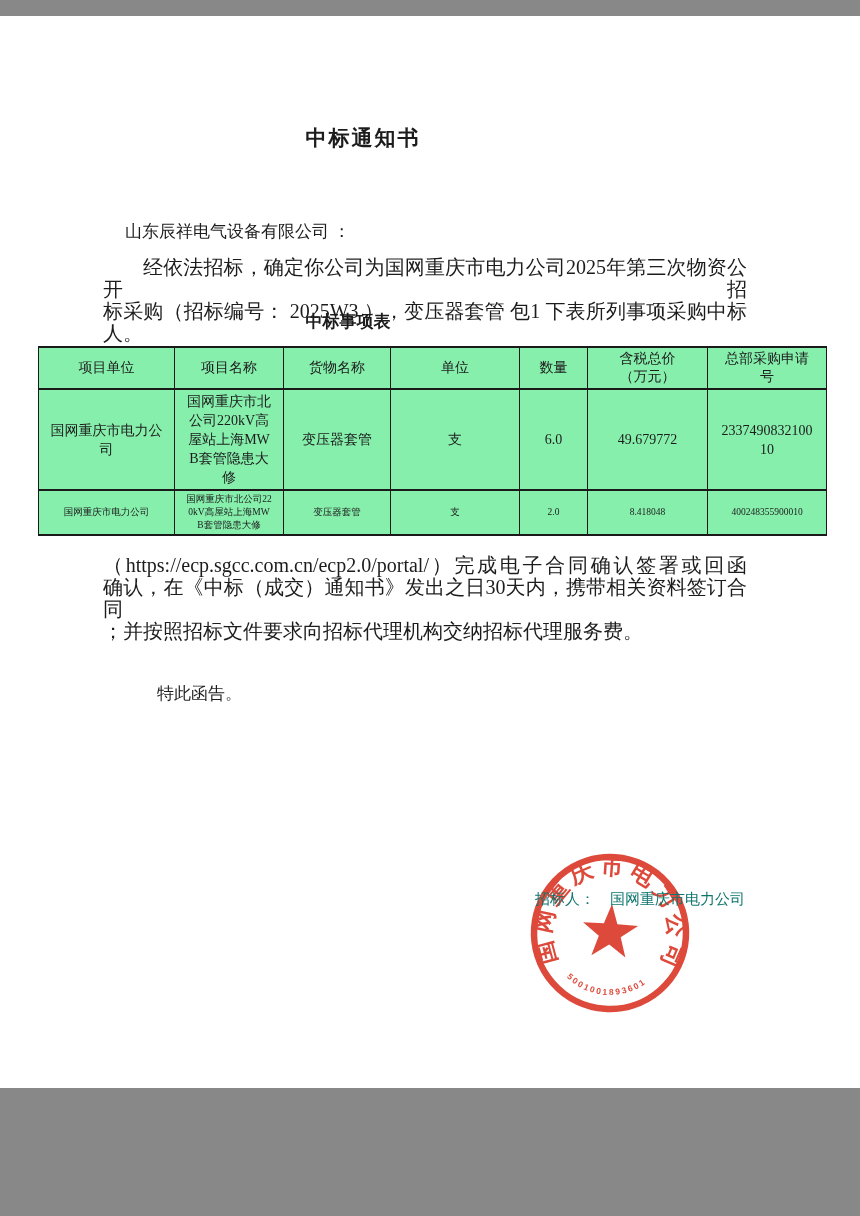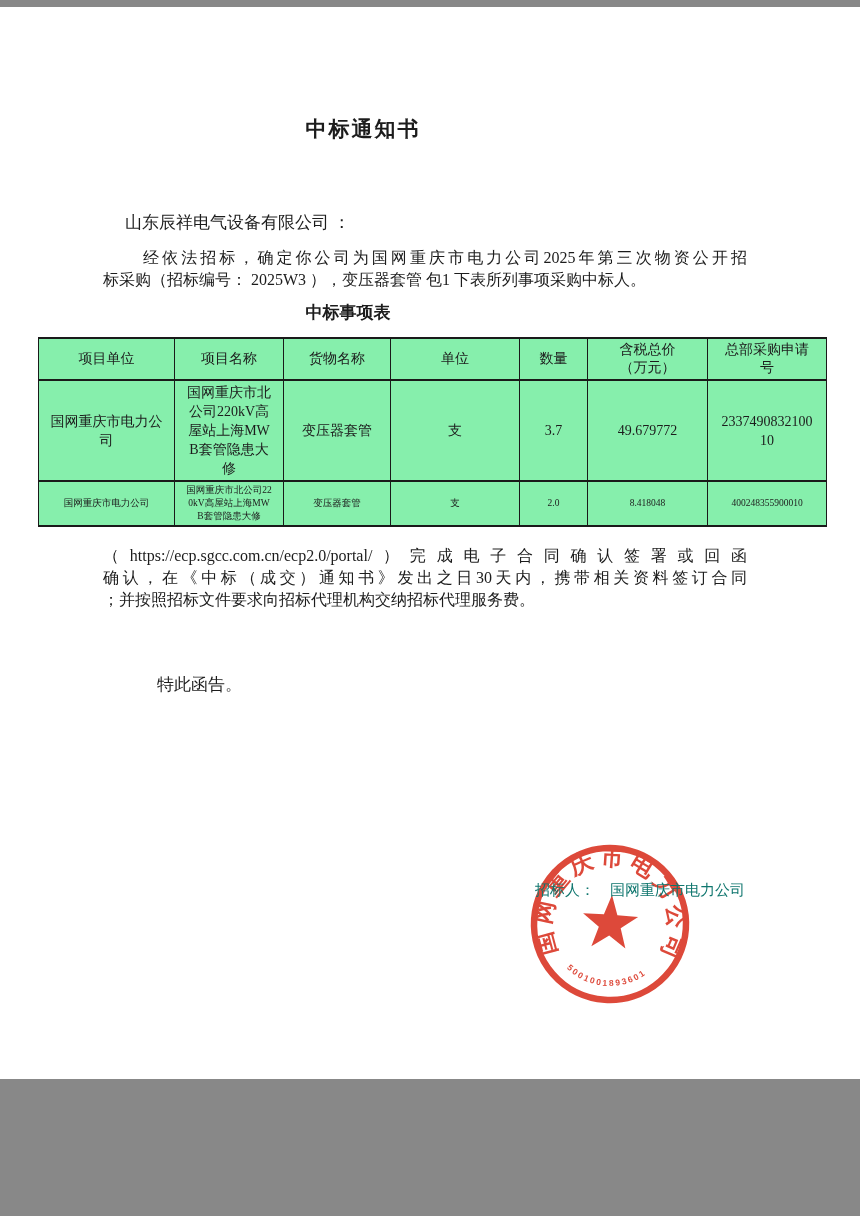--- a/index.html
+++ b/index.html
@@ -1,36 +1,36 @@
 <!DOCTYPE html>
 <html><head>
 <meta charset="utf-8">
 <style>
   * { margin:0; padding:0; box-sizing:border-box; }
   html,body { background:#888; }
   .page {
     position:relative;
     width:860px; height:1072px;
-    margin:7px auto;
+    margin:16px auto;
     background:#ffffff;
     font-family:"Liberation Serif","DejaVu Serif",serif;
     color:#1c1c1c;
     overflow:hidden;
   }
   .doc-title {
     position:absolute; top:108px; left:103px; width:520px;
     text-align:center;
     font-family:"Liberation Sans","DejaVu Sans",sans-serif;
     font-weight:bold; font-size:21px; letter-spacing:2px;
   }
   .addressee {
     position:absolute; top:204px; left:125px;
     font-size:17px; white-space:pre;text-align:center;
   }
-  .para { position:absolute; left:103px; width:644px; font-size:16px; line-height:22px; }
+  .para { position:absolute; left:103px; width:644px; font-size:20px; line-height:22px; }
   .para1 { top:240px; }
   .para2 { top:538px; }
   .jline { text-align:justify; text-align-last:justify; }
   .jline.lastline { text-align-last:left; }
   .jline.indent { text-indent:40px; }
   .table-title {
     position:absolute; top:294px; left:103px; width:490px;
     text-align:center;
     font-family:"Liberation Sans","DejaVu Sans",sans-serif;
     font-weight:bold; font-size:17px;
@@ -112,21 +112,21 @@
 （万元）</th>
         <th>总部采购申请号</th>
       </tr>
     </thead>
     <tbody>
       <tr class="row1">
         <td>国网重庆市电力公司</td>
         <td>国网重庆市北公司220kV高屋站上海MWB套管隐患大修</td>
         <td>变压器套管</td>
         <td>支</td>
-        <td>3.7</td>
+        <td>6.0</td>
         <td>49.679772</td>
         <td>233749083210010</td>
       </tr>
       <tr class="row2">
         <td>国网重庆市电力公司</td>
         <td>国网重庆市北公司220kV高屋站上海MWB套管隐患大修</td>
         <td>变压器套管</td>
         <td>支</td>
         <td>2.0</td>
         <td>8.418048</td>

